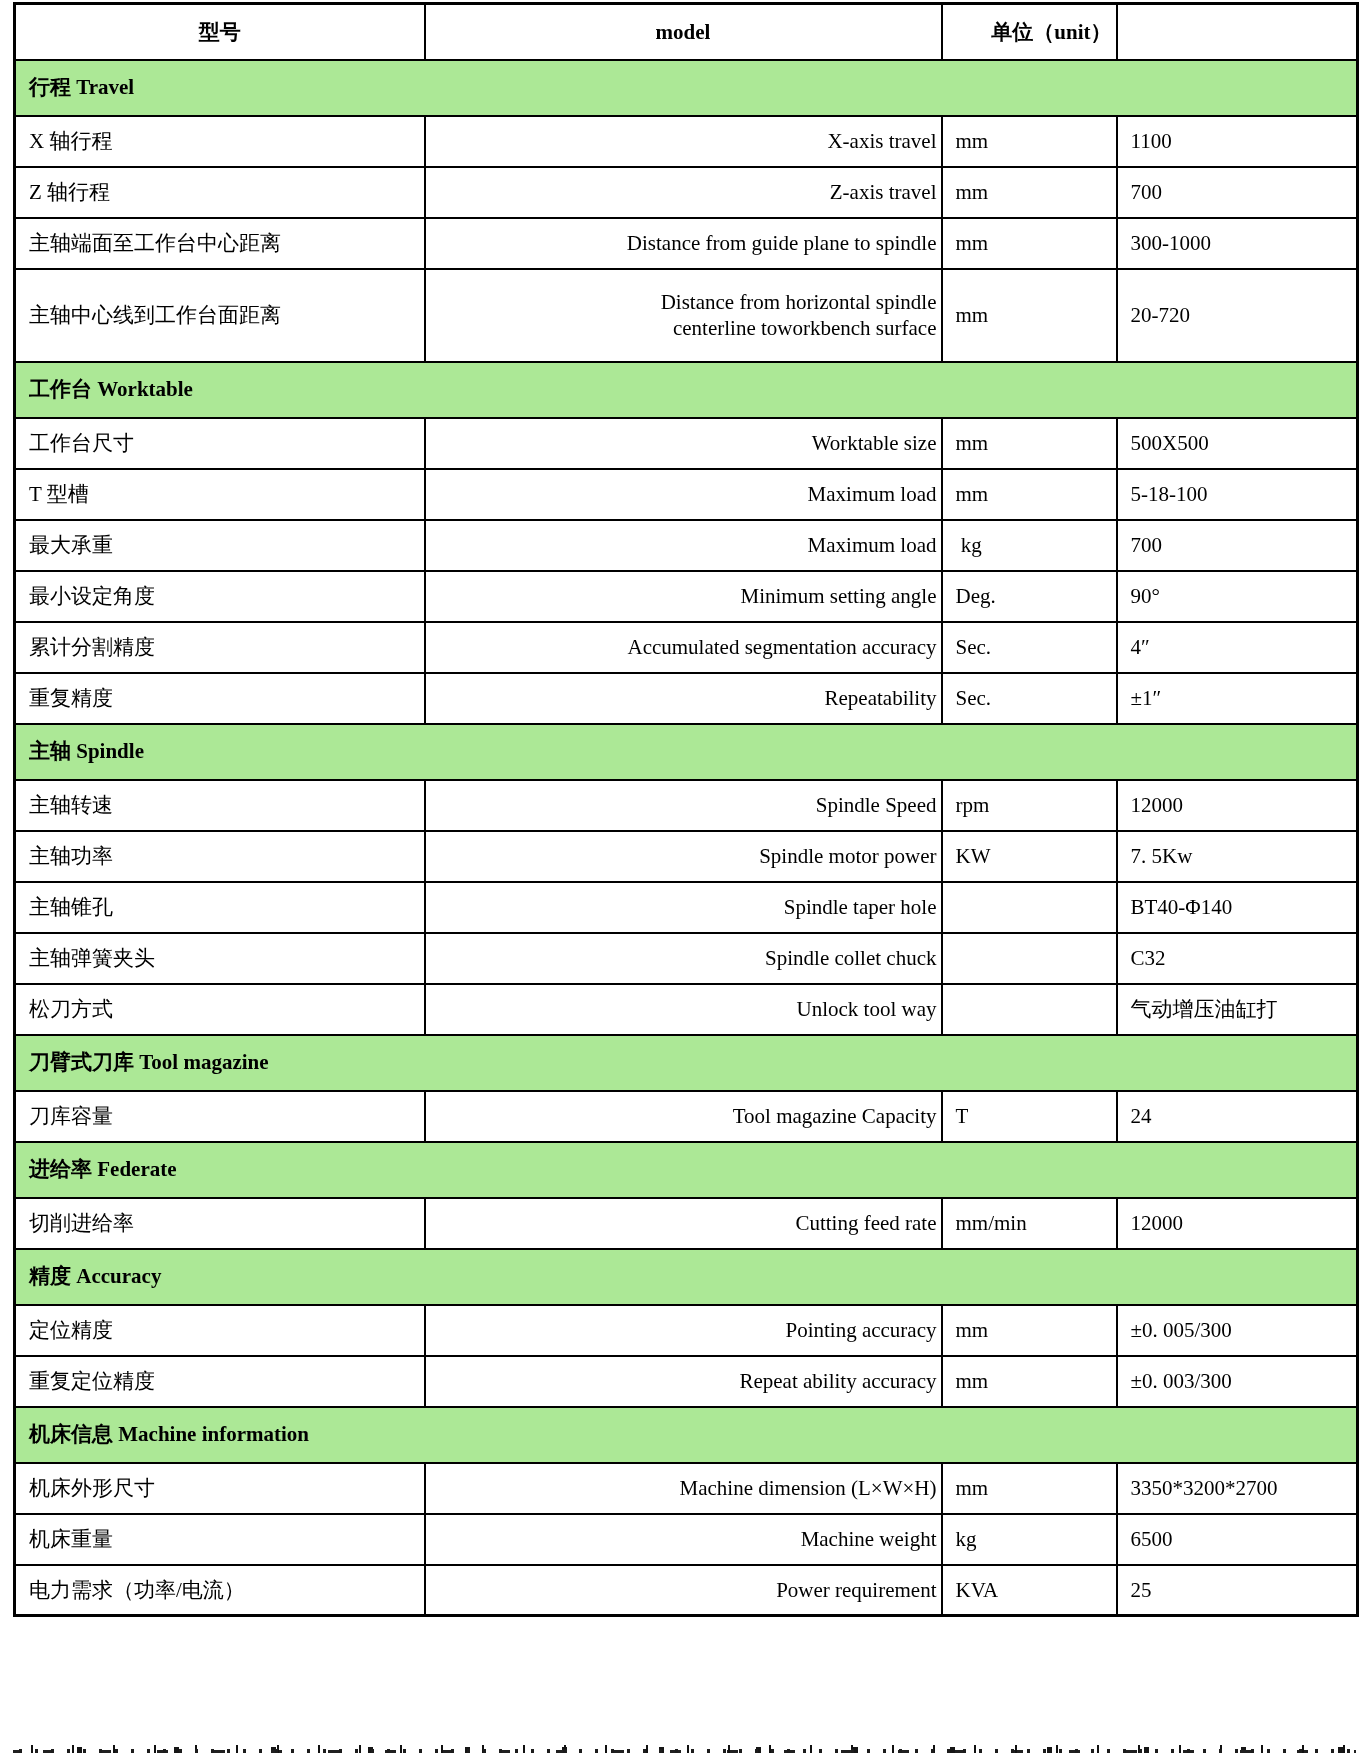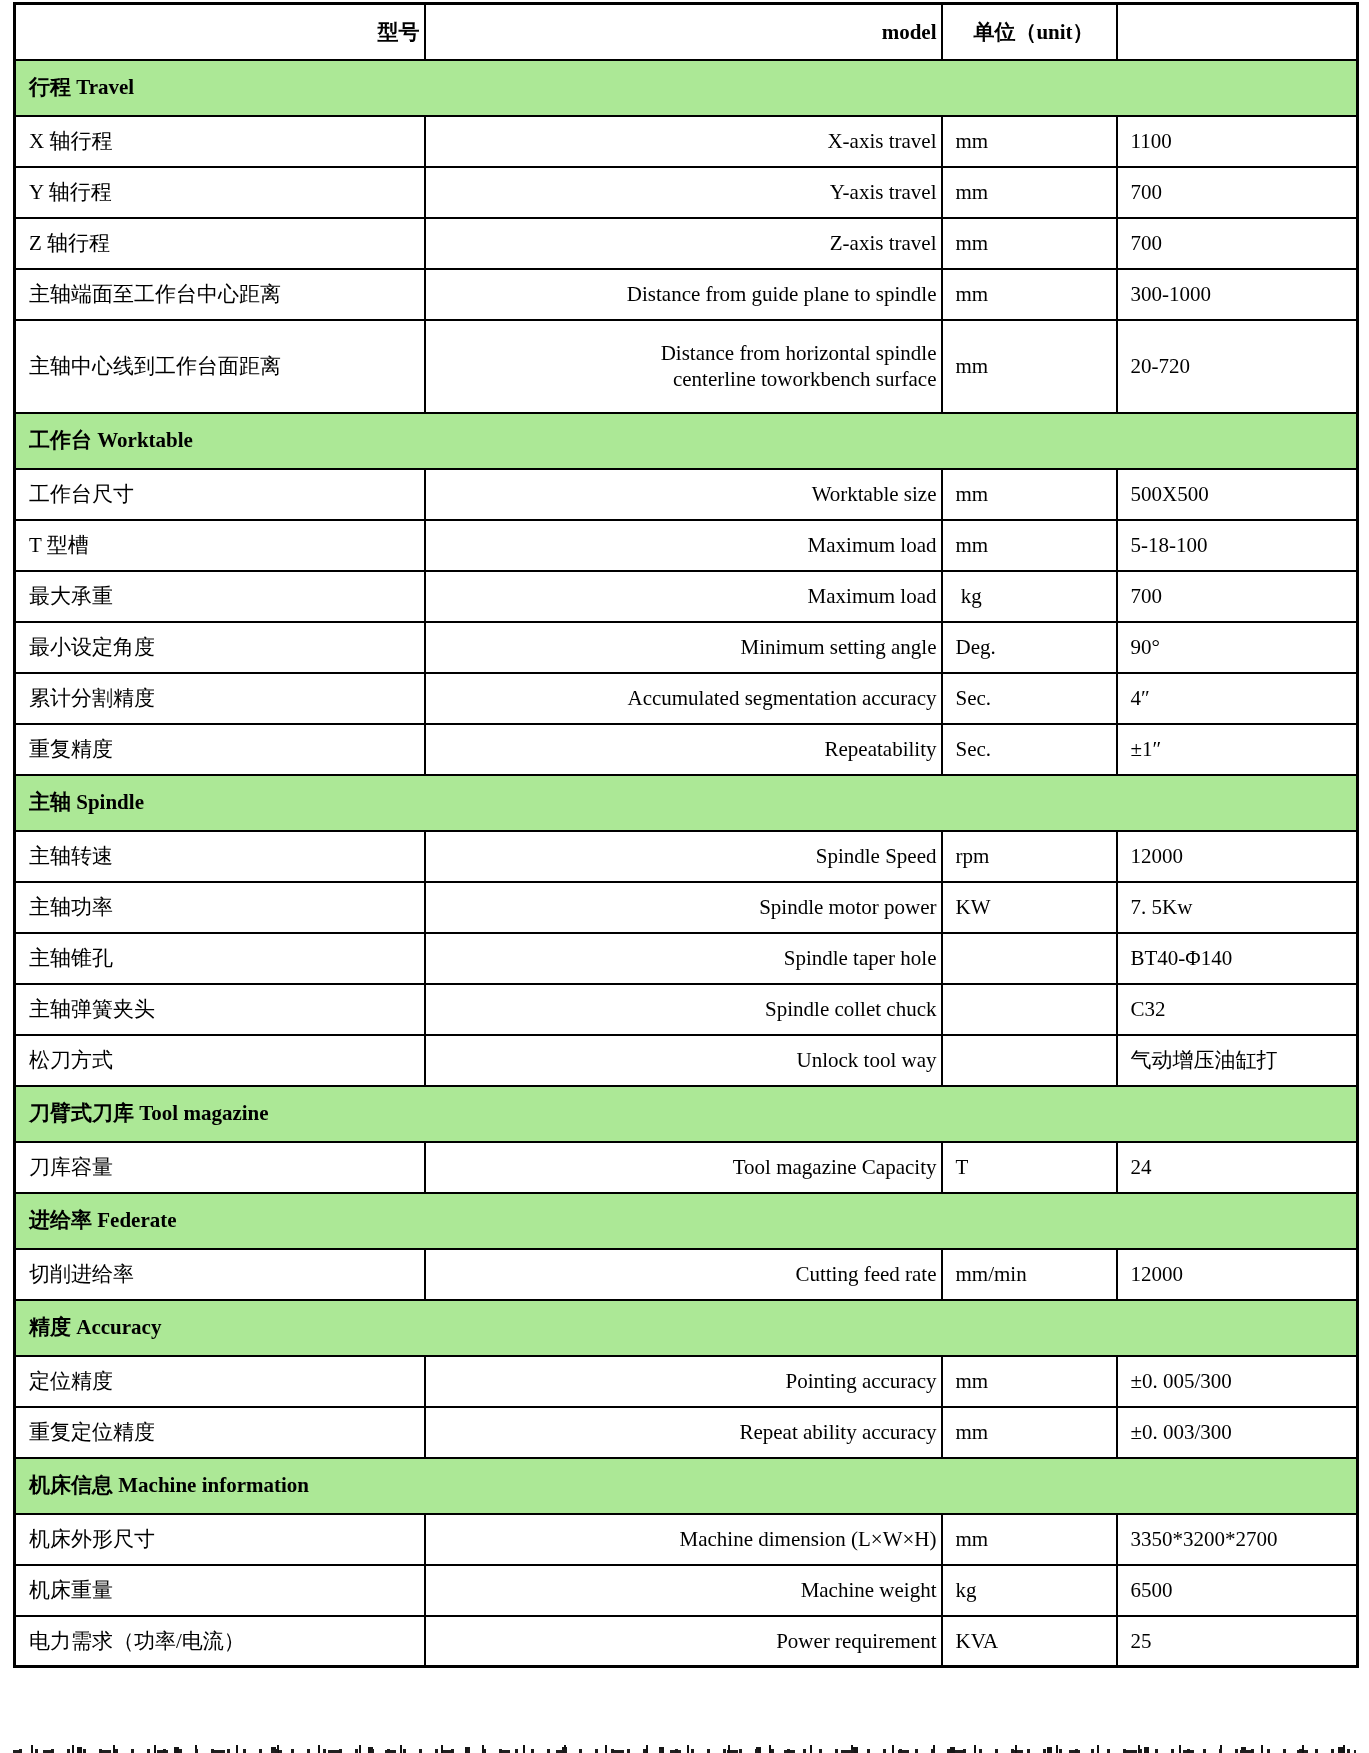--- a/index.html
+++ b/index.html
@@ -36,22 +36,22 @@
     border: 2px solid var(--border-color);
     font-size: 21px;
     line-height: 1.25;
     vertical-align: middle;
     padding: 0 4px 0 13px;
     overflow: hidden;
   }
   
   .row-header td { height: 56px; font-weight: bold; font-size: 22px; }
   .row-header td.cn-cell,
-  .row-header td.en-cell { text-align: right; padding-left: 4px; margin-left: 6px; }
-  .row-header td.unit-cell { text-align: center; }
+  .row-header td.en-cell { text-align: center; padding-left: 4px; margin-left: 6px; }
+  .row-header td.unit-cell { text-align: right; }
   
   .row-section td {
     height: 56px;
     background: var(--section-bg);
     font-weight: bold;
     font-size: 22px;
     border-left: hidden;   
     border-right: hidden;
     box-shadow: -12px 0 0 0 var(--section-bg), 12px 0 0 0 var(--section-bg);
   }
@@ -102,26 +102,20 @@
         <tr class="row-section">
           <td colspan="4">行程 Travel</td>
         </tr>
         <tr class="row-data">
           <td class="cn-cell">X 轴行程</td>
           <td class="en-cell">X-axis travel</td>
           <td class="unit-cell">mm</td>
           <td class="value-cell">1100</td>
         </tr>
         <tr class="row-data">
-          <td class="cn-cell">Y 轴行程</td>
-          <td class="en-cell">Y-axis travel</td>
-          <td class="unit-cell">mm</td>
-          <td class="value-cell">700</td>
-        </tr>
-        <tr class="row-data">
           <td class="cn-cell">Z 轴行程</td>
           <td class="en-cell">Z-axis travel</td>
           <td class="unit-cell">mm</td>
           <td class="value-cell">700</td>
         </tr>
         <tr class="row-data">
           <td class="cn-cell">主轴端面至工作台中心距离</td>
           <td class="en-cell">Distance from guide plane to spindle</td>
           <td class="unit-cell">mm</td>
           <td class="value-cell">300-1000</td>

